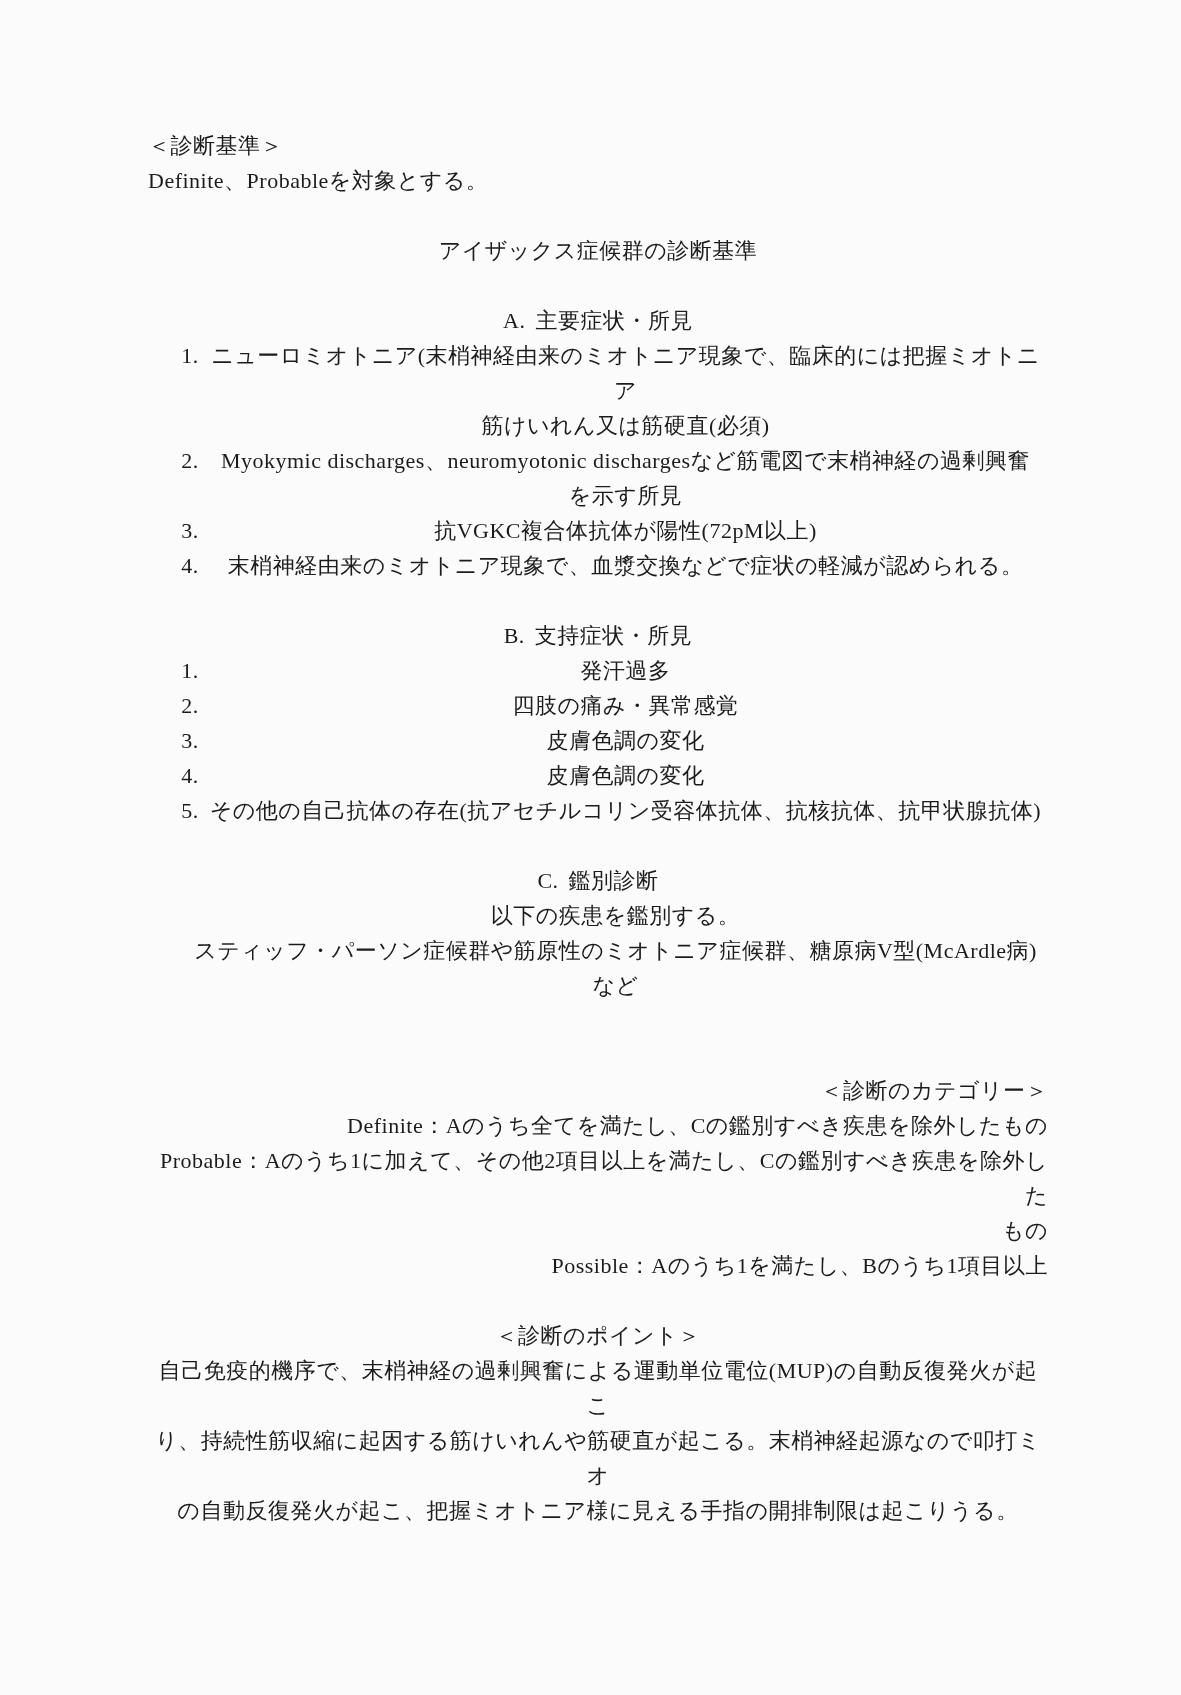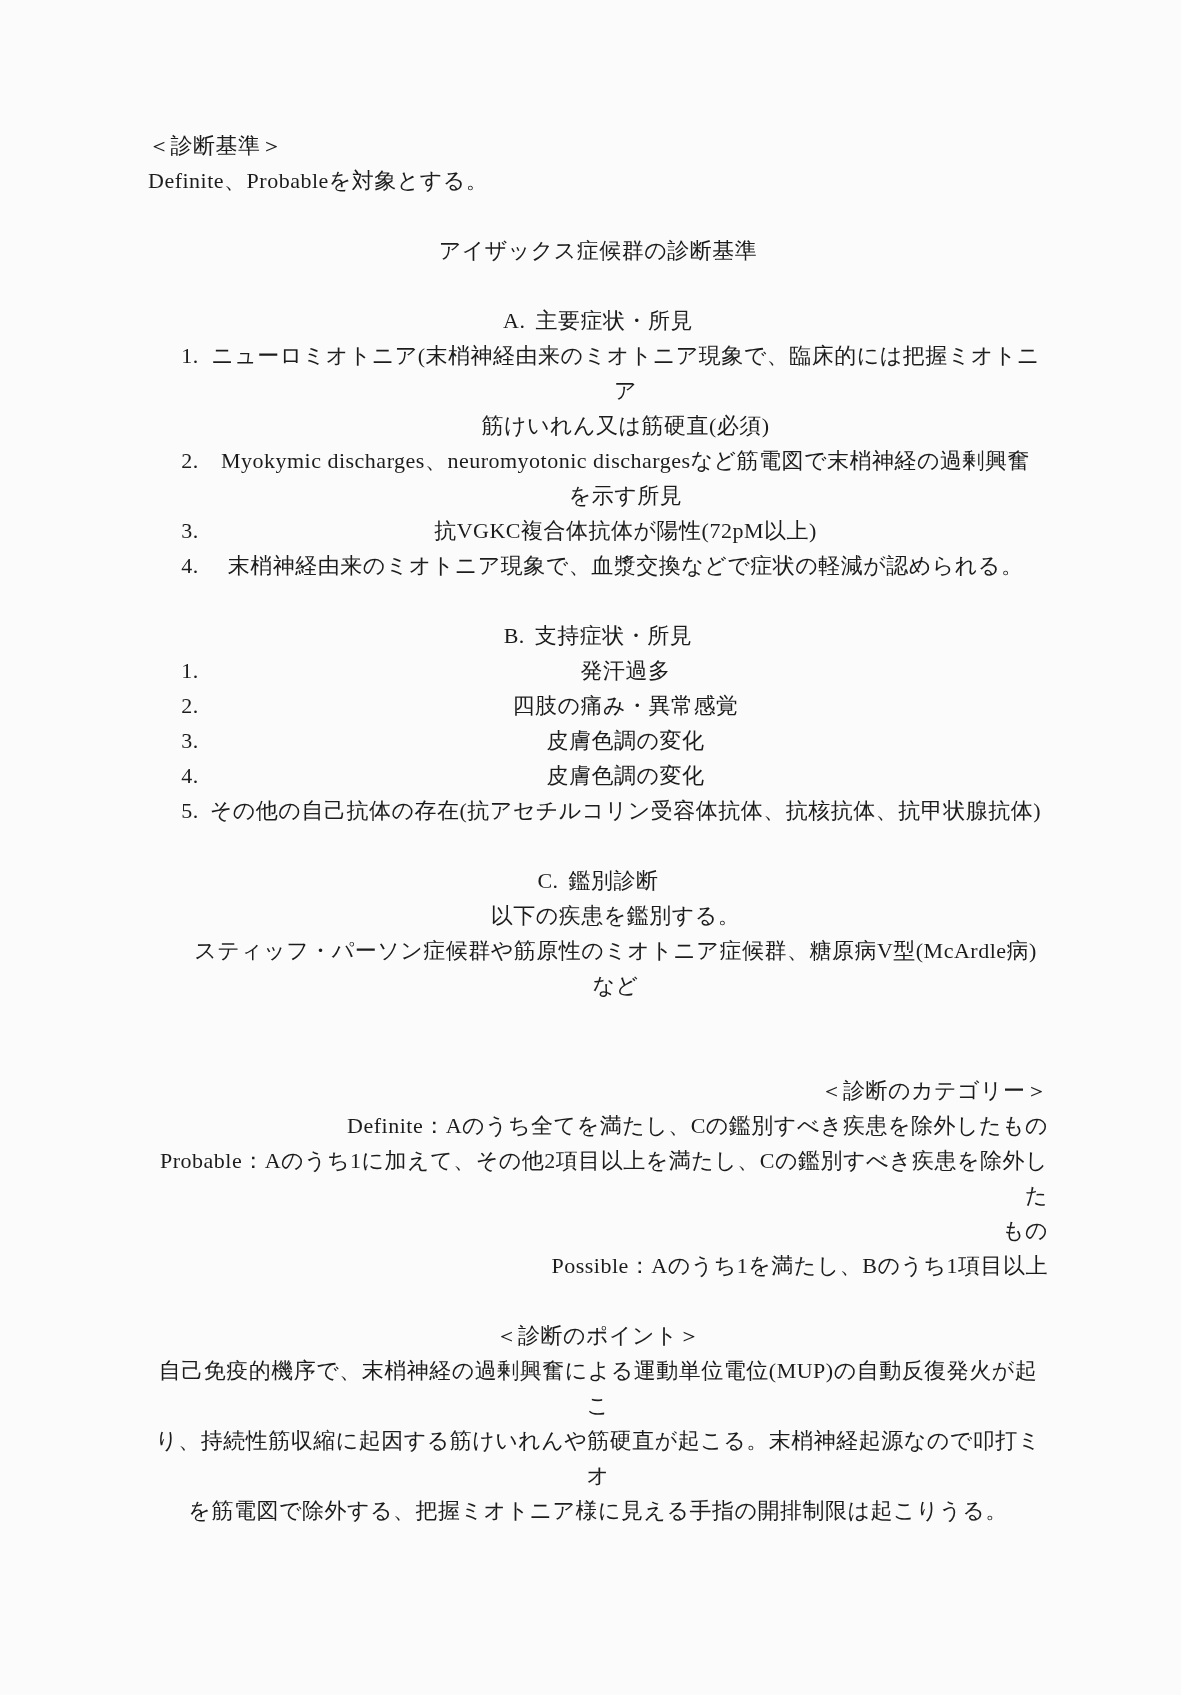--- a/index.html
+++ b/index.html
@@ -119,16 +119,16 @@
     <div class="line"><span>Probable</span><span>：</span><span>Aのうち1に加えて、その他2項目以上を満たし、Cの鑑別すべき疾患を除外した</span></div>
     <div class="line cat-cont">もの</div>
 
     <div class="line"><span>Possible</span><span>：</span><span>Aのうち1を満たし、Bのうち1項目以上</span></div>
   </div>
 
   <div class="mt1">
     <div class="line">＜診断のポイント＞</div>
     <div class="line">自己免疫的機序で、末梢神経の過剰興奮による運動単位電位(MUP)の自動反復発火が起こ</div>
     <div class="line">り、持続性筋収縮に起因する筋けいれんや筋硬直が起こる。末梢神経起源なので叩打ミオ</div>
-    <div class="line">を筋電図で除外する、把握ミオトニア様に見える手指の開排制限は起こりうる。</div>
+    <div class="line">の自動反復発火が起こ、把握ミオトニア様に見える手指の開排制限は起こりうる。</div>
   </div>
 
 </div>
 
 </body></html>

